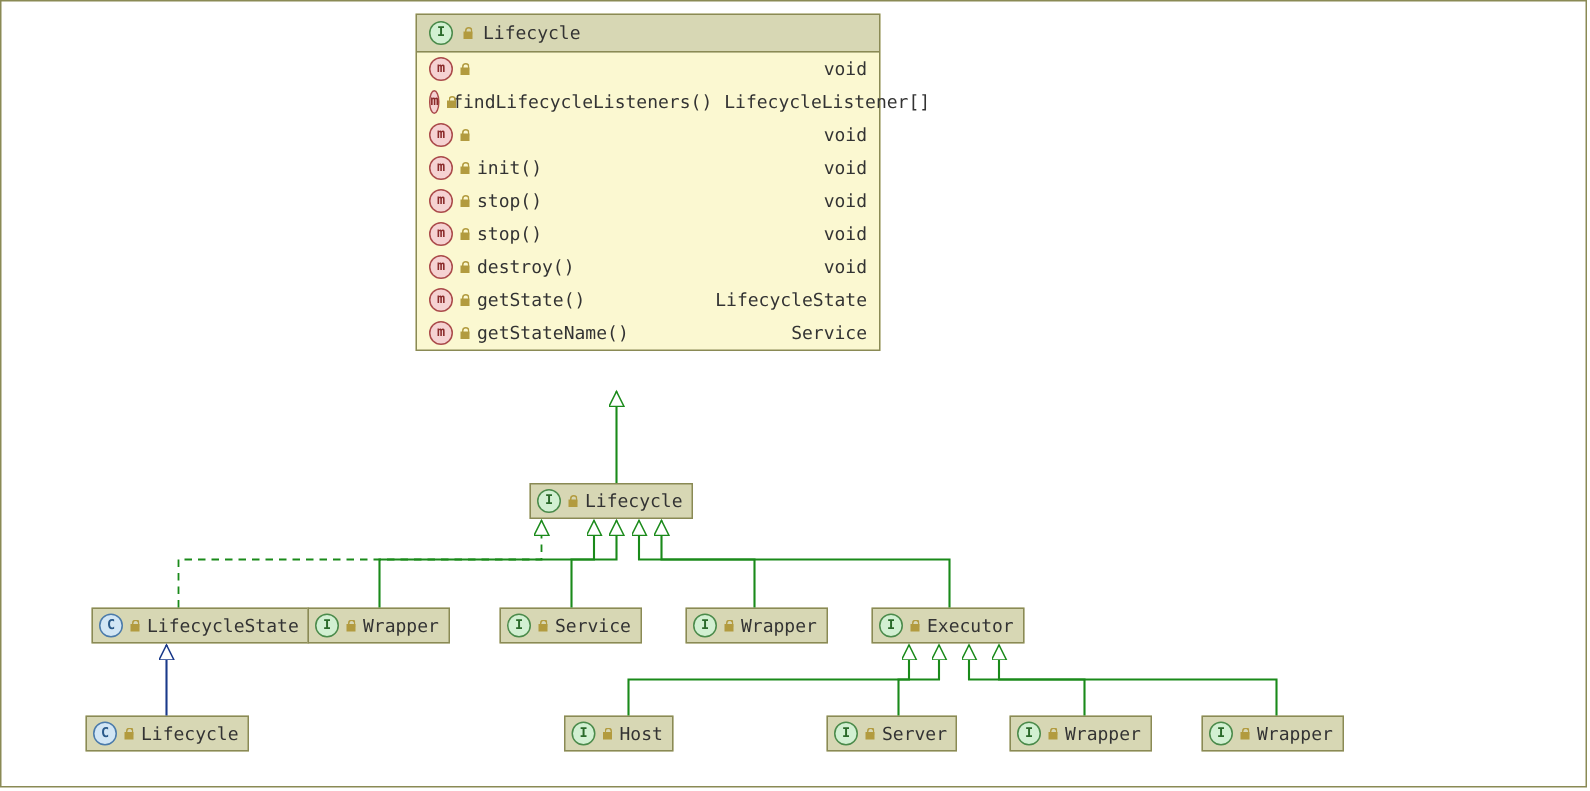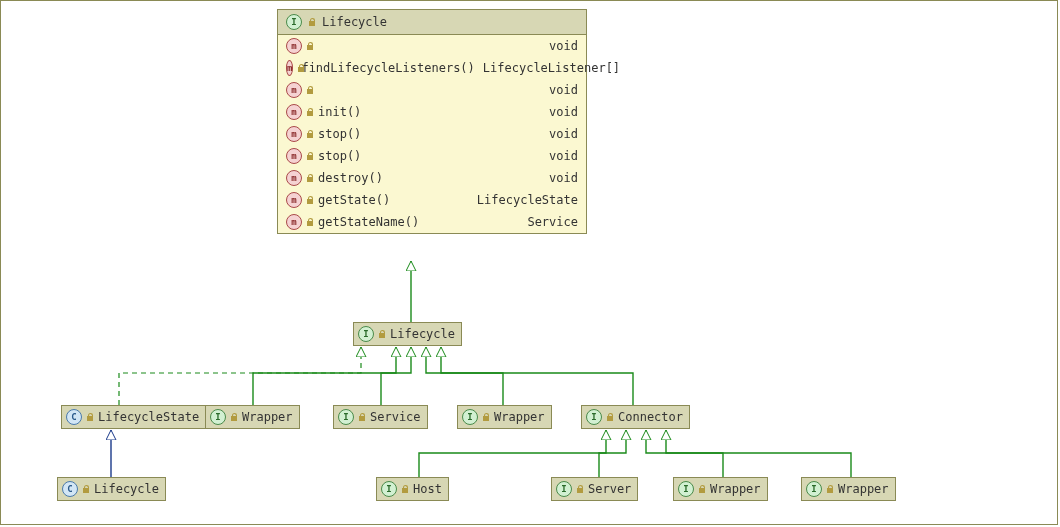--- a/index.html
+++ b/index.html
@@ -127,21 +127,21 @@
 
   <div class="node" id="n-server" style="left:456px;top:404px;">
     <span class="tico ti-i">I</span>
       <span class="lock"></span>
     <span class="lbl">Wrapper</span>
   </div>
 
   <div class="node" id="n-container" style="left:580px;top:404px;">
     <span class="tico ti-i">I</span>
       <span class="lock"></span>
-    <span class="lbl">Connector</span>
+    <span class="lbl">Executor</span>
   </div>
 
   <div class="node" id="n-connector" style="left:56px;top:476px;">
     <span class="tico ti-c">C</span>
       <span class="lock"></span>
     <span class="lbl">Lifecycle</span>
   </div>
 
   <div class="node" id="n-host" style="left:375px;top:476px;">
     <span class="tico ti-i">I</span>

